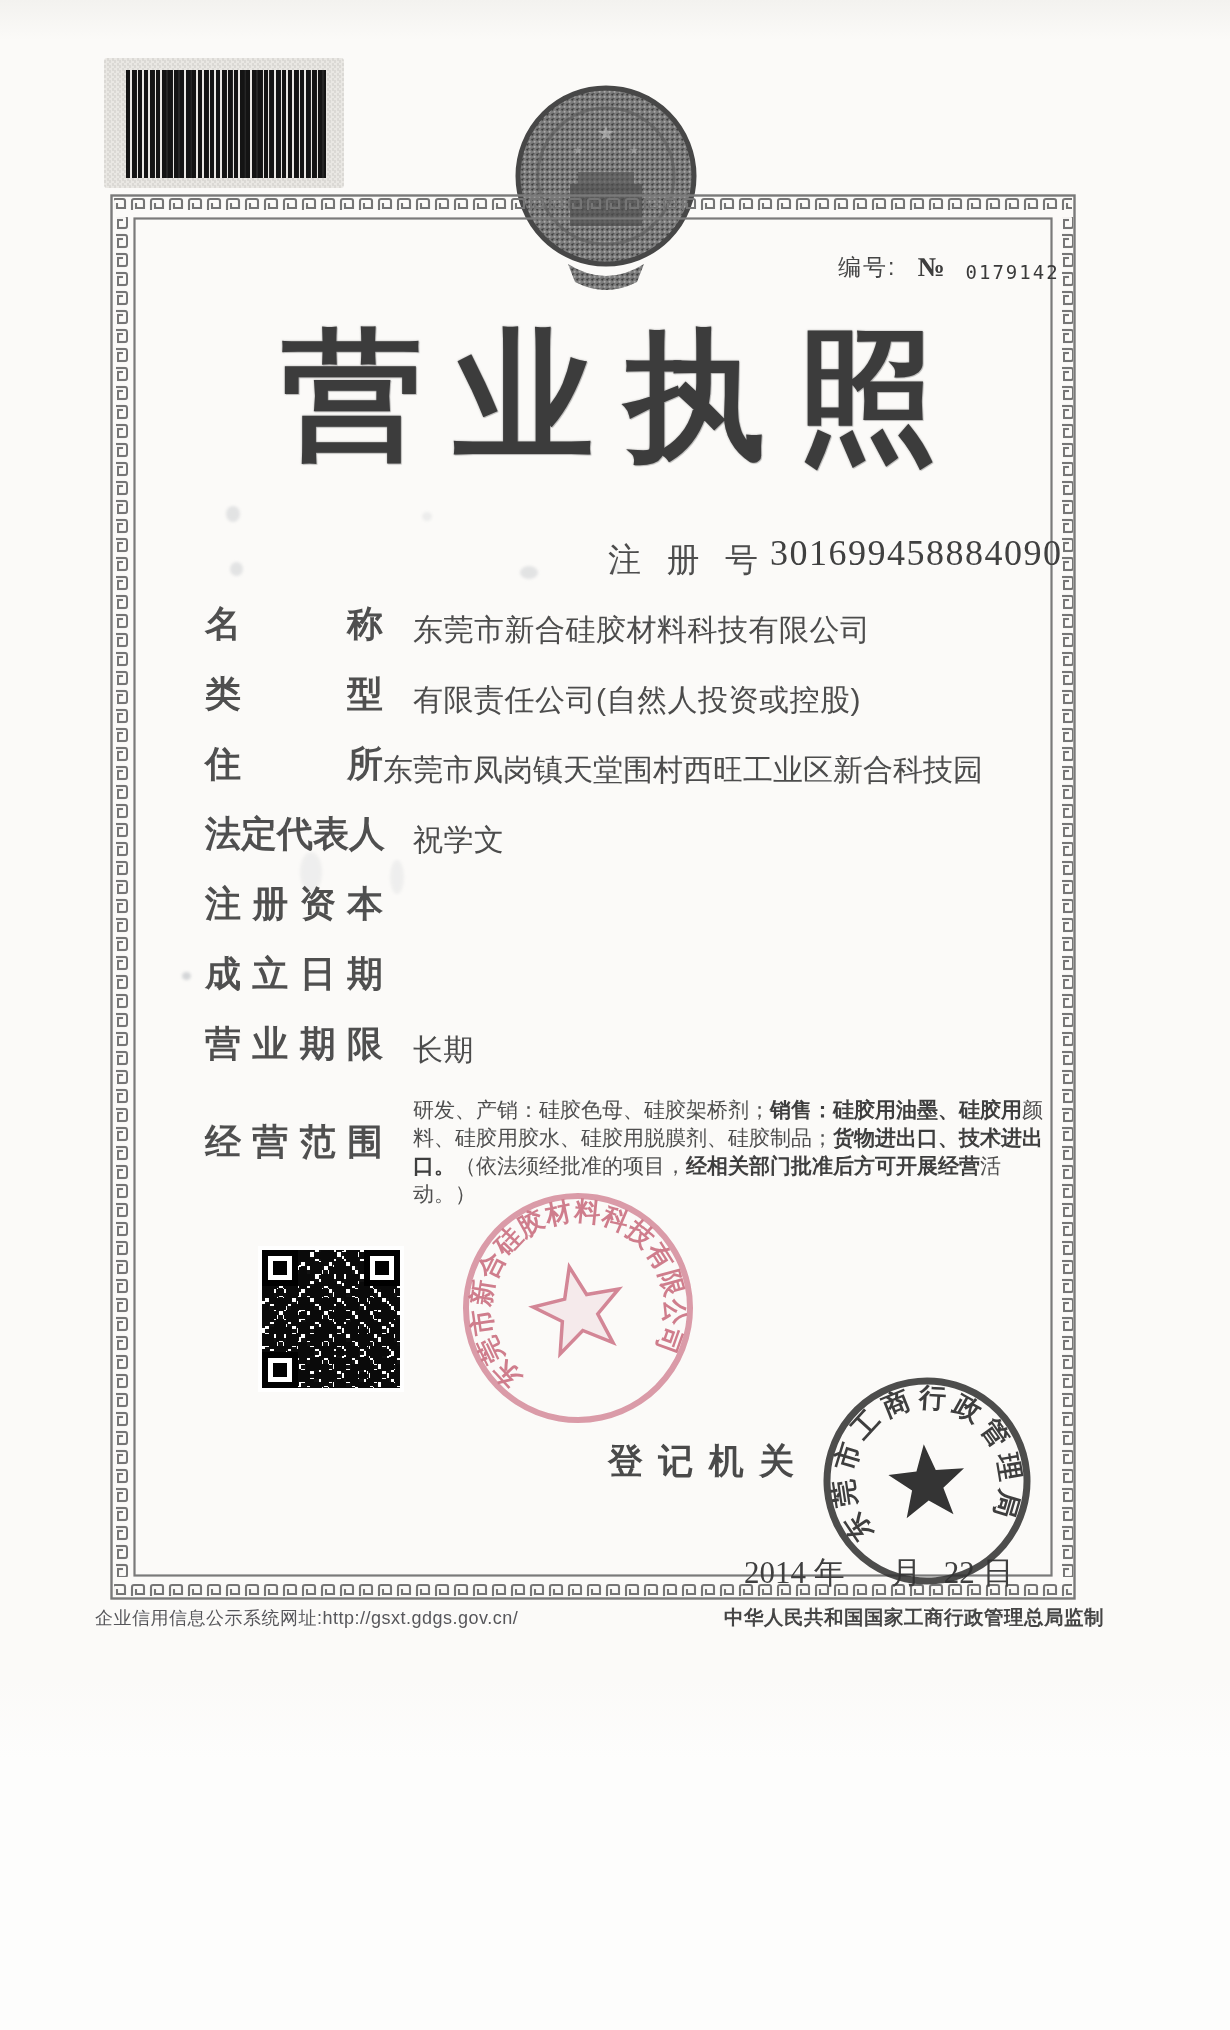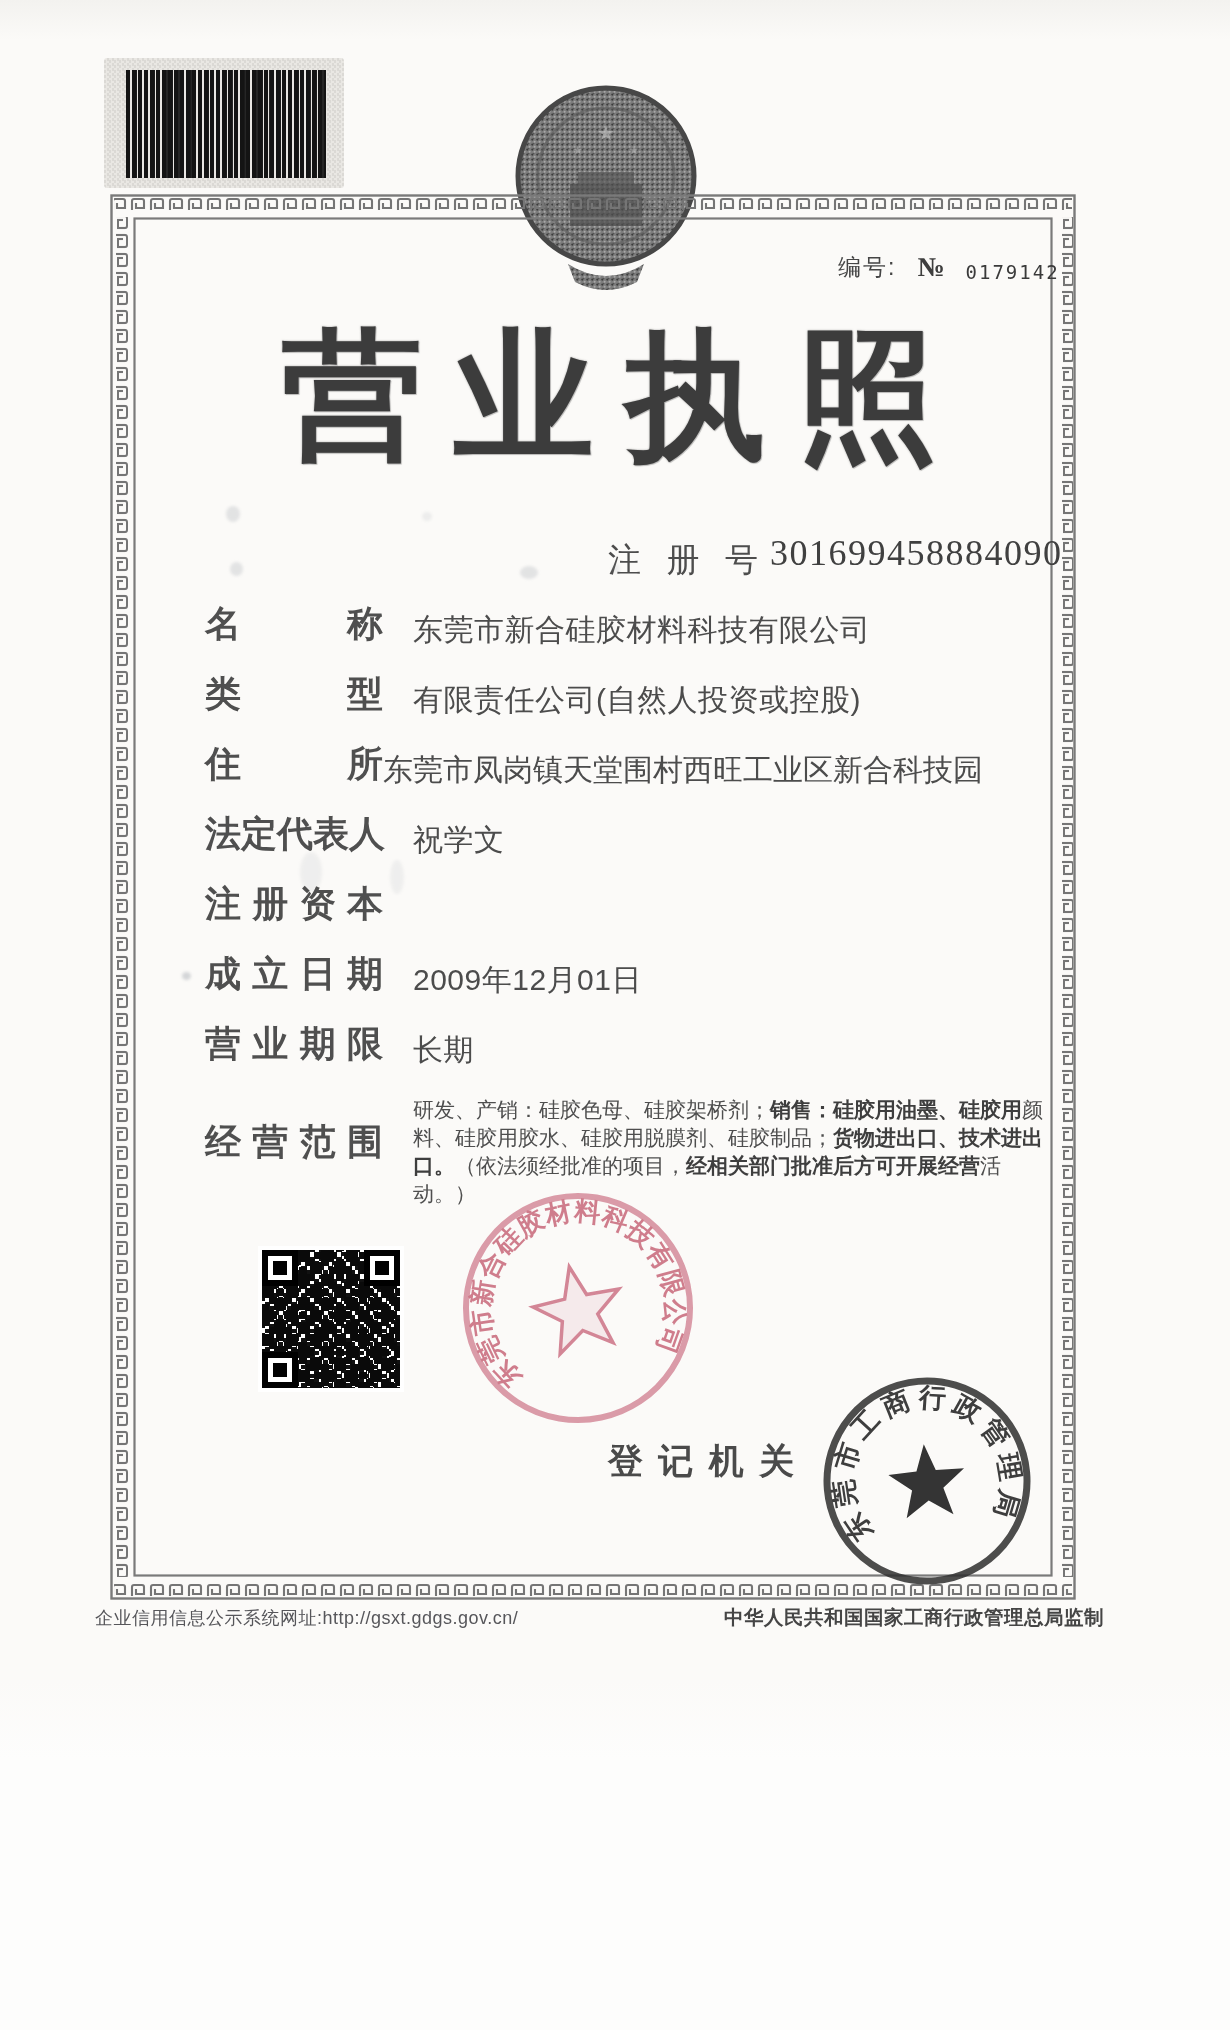--- a/index.html
+++ b/index.html
@@ -195,21 +195,20 @@
           <span>本</span>
         </div>
     </div>
     <div class="fieldrow">
       <div class="fieldlabel" style="display: flex; justify-content: space-between;">
           <span>成</span>
           <span>立</span>
           <span>日</span>
           <span>期</span>
         </div>
-      <div class="fieldvalue">2009年12月01日</div>
     </div>
     <div class="fieldrow">
       <div class="fieldlabel" style="display: flex; justify-content: space-between;">
           <span>营</span>
           <span>业</span>
           <span>期</span>
           <span>限</span>
         </div>
       <div class="fieldvalue">长期</div>
     </div>
@@ -243,20 +242,25 @@
       <textPath href="#redring" startOffset="0" textLength="398" lengthAdjust="spacing">东莞市新合硅胶材料科技有限公司</textPath>
     </text>
   </svg>
 
   <div class="abs" id="authority" style="display: flex; justify-content: space-between;">
       <span>登</span>
       <span>记</span>
       <span>机</span>
       <span>关</span>
     </div>
+  <div class="abs" id="regdate">
+    <span class="d1">2014 年</span>
+    <span class="d2">月</span>
+    <span>22 日</span>
+  </div>
 
   <svg class="abs" id="registry-seal" viewBox="0 0 234 234">
     <defs>
       <path id="blackring" d="M60 164 A74 74 0 1 1 174 164" fill="none"></path>
     </defs>
     <circle cx="117" cy="117" r="100" fill="none" stroke="#303030" stroke-width="7" opacity="0.92"></circle>
     <polygon points="117,80 126.7,106.7 155,107.6 132.7,125.1 140.5,152.4 117,136.5 93.5,152.4 101.3,125.1 79,107.6 107.3,106.7" fill="#262626"></polygon>
     <text font-size="27" fill="#303030" font-weight="700">
       <textPath href="#blackring" startOffset="0" textLength="324" lengthAdjust="spacing">东莞市工商行政管理局</textPath>
     </text>

